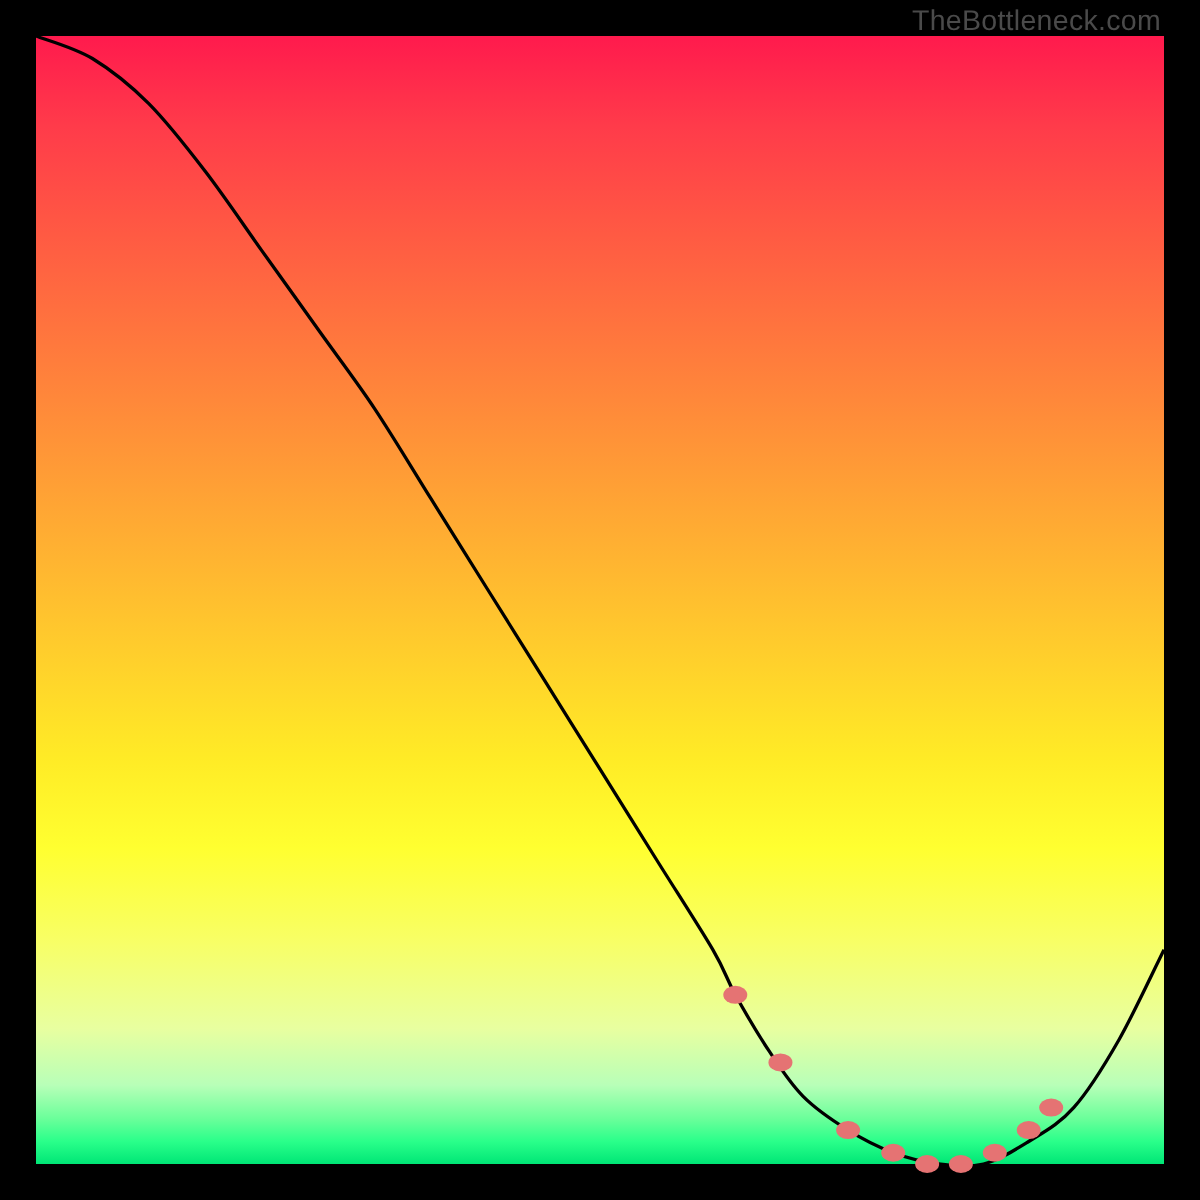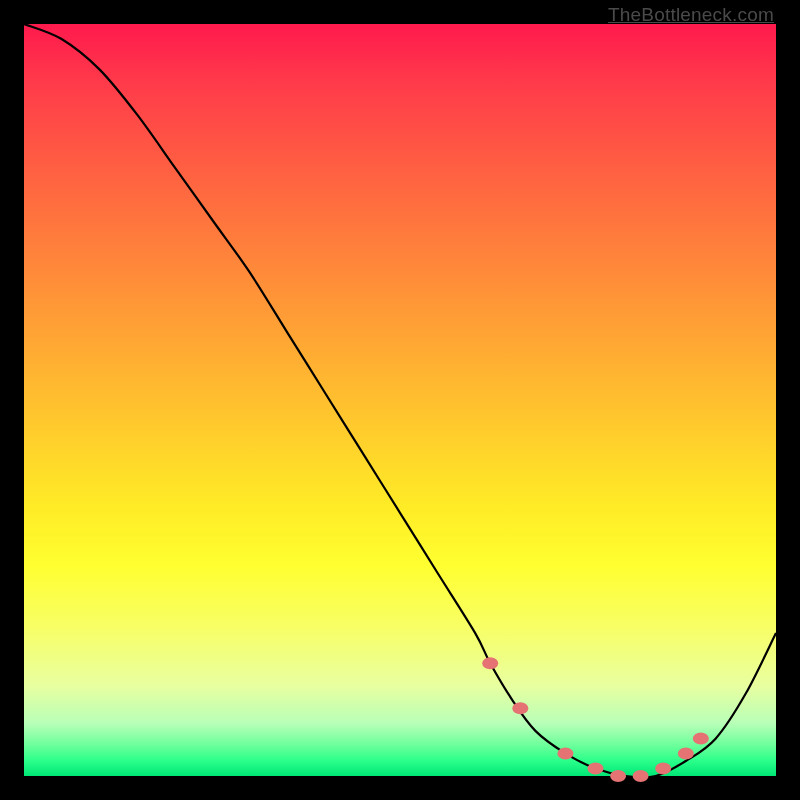--- a/index.html
+++ b/index.html
@@ -31,21 +31,20 @@
     );
   }
   .watermark {
     position: absolute;
     top: 4px;
     right: 26px;
     font-family: Arial, Helvetica, sans-serif;
     font-size: 19px;
     color: #4a4a4a;
     letter-spacing: 0.2px;
-    text-decoration: underline;
   }
   svg.curve {
     position: absolute;
     left: 24px;
     top: 24px;
     width: 752px;
     height: 752px;
     overflow: visible;
   }
 </style>

